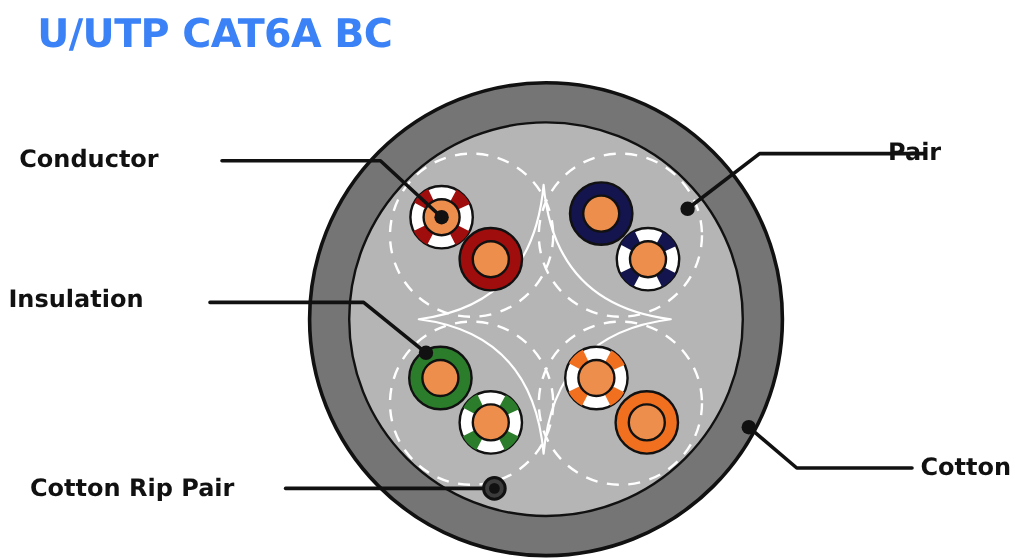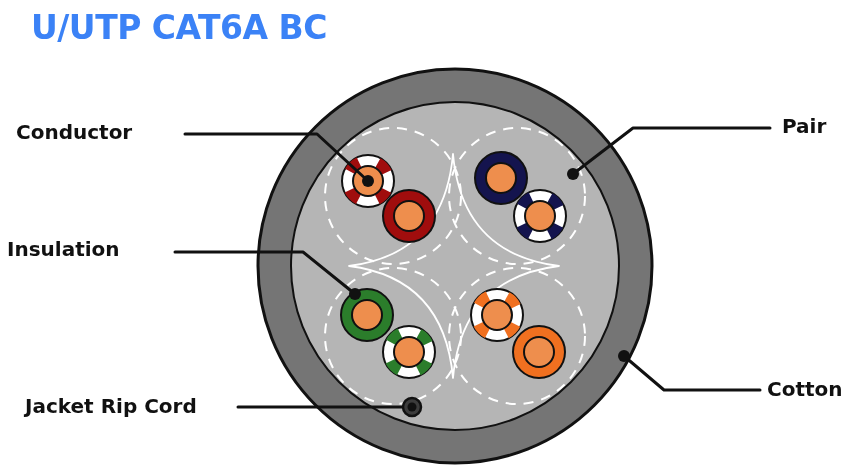--- a/index.html
+++ b/index.html
@@ -17,21 +17,21 @@
     letter-spacing:-0.5px;white-space:nowrap;
   }
   .callout{
     position:absolute;
     font-size:20px;font-weight:bold;color:#111;
     white-space:nowrap;
   }
   #lbl-conductor{left:16px;top:120px;}
   #lbl-insulation{left:7px;top:237px;text-align:right;}
   #lbl-cotton{left:25px;top:394px;}
-  #lbl-pair{left:740px;top:114px;margin-left:42px;}
+  #lbl-pair{left:740px;top:114px;}
   #lbl-jacket{left:767px;top:377px;}
   
   .o2{stroke:#111;stroke-width:2;}
   .o25{stroke:#111;stroke-width:2.5;}
   .o3{stroke:#111;stroke-width:3;}
   .pairdash{fill:none;stroke:#ffffff;stroke-width:2;stroke-dasharray:10 8;}
   .cross{fill:none;stroke:#ffffff;stroke-width:1.8;stroke-linejoin:round;}
   .leader{fill:none;stroke:#111;stroke-width:3;stroke-linejoin:round;stroke-linecap:round;}
   .dot{fill:#111;stroke:none;}
   .stripe{fill:none;stroke-width:11;stroke-dasharray:12.9 19.3;}
@@ -110,17 +110,17 @@
     <polyline class="leader" points="770,128 633,128 573,174"></polyline>
     <circle class="dot" cx="573" cy="174" r="6"></circle>
 
     <polyline class="leader" points="760,390 664,390 624,356"></polyline>
     <circle class="dot" cx="624" cy="356" r="6"></circle>
   </svg>
 
   <div class="title">U/UTP CAT6A BC</div>
   <div class="callout" id="lbl-conductor">Conductor</div>
   <div class="callout" id="lbl-insulation">Insulation</div>
-  <div class="callout" id="lbl-cotton">Jacket Rip Cord</div>
+  <div class="callout" id="lbl-cotton">Cotton Rip Pair</div>
   <div class="callout" id="lbl-pair">Pair</div>
   <div class="callout" id="lbl-jacket">Cotton</div>
 
 </div>
 
 </body></html>

